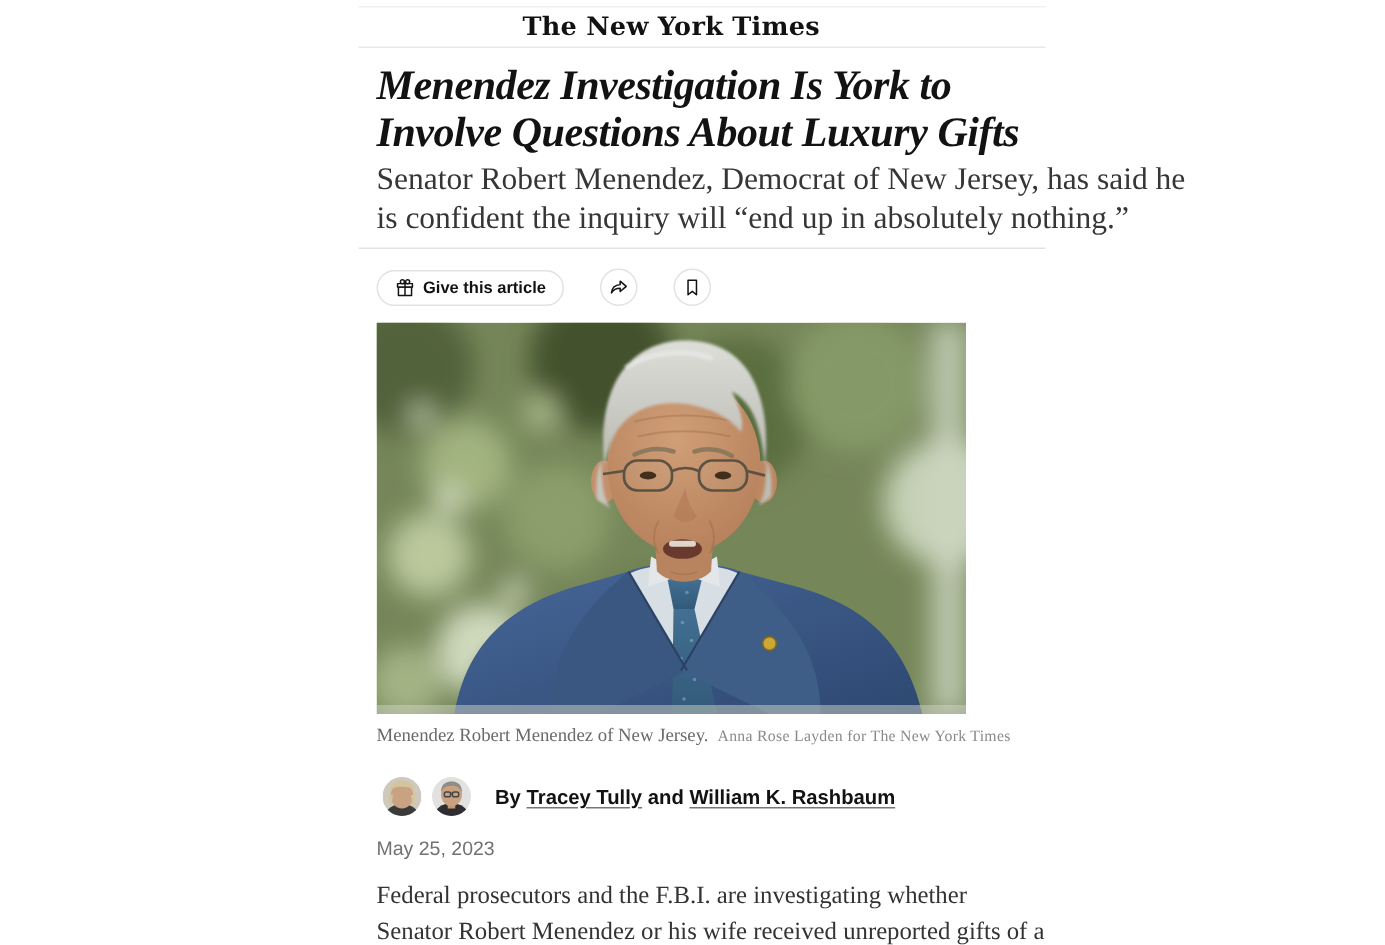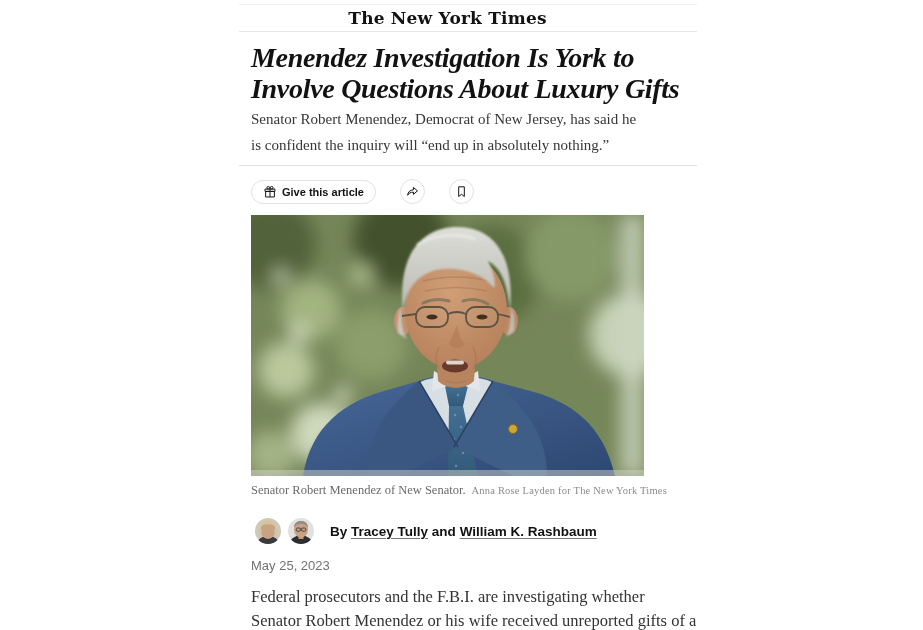--- a/index.html
+++ b/index.html
@@ -9,21 +9,21 @@
   .rule-top{top:4px;background:#efefef;}
   .rule-masthead{top:31px;}
   .rule-toolbar{top:165px;background:#e2e2e2;}
   .brand{position:absolute;left:251px;top:8px;width:393px;text-align:center;
          font-family:"DejaVu Serif","Liberation Serif",serif;font-weight:bold;
          font-size:17px;letter-spacing:.2px;color:#121212;}
   .headline{position:absolute;left:251px;top:42px;width:420px;
             font-family:"Liberation Serif",serif;font-style:italic;font-weight:bold;
             font-size:28px;line-height:31px;letter-spacing:-.3px;color:#121212;white-space:nowrap;}
   .subhead{position:absolute;left:251px;top:106px;width:420px;
-           font-family:"Liberation Serif",serif;font-size:15px;line-height:26px;
+           font-family:"Liberation Serif",serif;font-size:21px;line-height:26px;
            color:#363636;white-space:nowrap;}
   .toolbar{position:absolute;left:251px;top:179px;display:flex;align-items:flex-end;gap:24px;}
   .pill{display:flex;align-items:center;gap:5px;height:24px;padding:0 11px;
         border:1px solid #e2e2e2;border-radius:13px;background:#fff;cursor:pointer;}
   .pill span{font-size:11px;font-weight:600;color:#121212;}
   .circle-btn{width:25px;height:25px;border:1px solid #e2e2e2;border-radius:50%;
               background:#fff;display:flex;align-items:center;justify-content:center;cursor:pointer;padding:0;}
   .photo{position:absolute;left:251px;top:215px;width:393px;height:261px;overflow:hidden;}
   .caption{position:absolute;left:251px;top:483px;width:440px;
            font-family:"Liberation Serif",serif;font-size:12.5px;color:#6a6a6a;}
@@ -214,21 +214,21 @@
         <ellipse cx="181" cy="102" rx="5.5" ry="2.6" fill="#43301f"></ellipse>
         <ellipse cx="231" cy="102" rx="5.5" ry="2.6" fill="#43301f"></ellipse>
       </g>
 
       <rect x="0" y="0" width="393" height="261" fill="#203018" opacity=".05"></rect>
       <rect x="0" y="255" width="393" height="6" fill="#cfd4c6" opacity=".5"></rect>
     </svg>
   </div>
 
   <div class="caption">
-    <span>Senator Robert Menendez of New Senator.</span><span class="credit">Anna Rose Layden for The New York Times</span>
+    <span>Menendez Robert Menendez of New Jersey.</span><span class="credit">Anna Rose Layden for The New York Times</span>
   </div>
 
   <div class="avatars">
     <span class="avatar">
       <svg width="26" height="26" viewBox="0 0 26 26">
         <rect width="26" height="26" fill="#cfc9bd"></rect>
         <ellipse cx="13" cy="26" rx="11" ry="8" fill="#3a3a3a"></ellipse>
         <ellipse cx="13" cy="12.5" rx="7.5" ry="8.5" fill="#c9a183"></ellipse>
         <path d="M4.5 13 C4 5 8 2.5 13 2.5 C18 2.5 22 5 21.5 13 C21 8 19 6.5 13 6.5 C7 6.5 5 8 4.5 13 Z" fill="#d3c49c"></path>
         <path d="M4.5 12 C3.8 16 4.5 18 6 19.5 L7 12 Z" fill="#d3c49c"></path>

